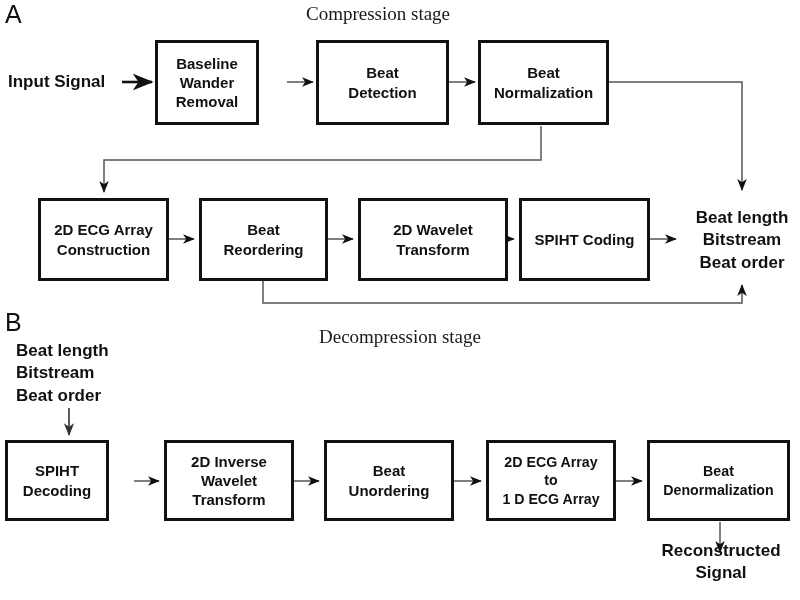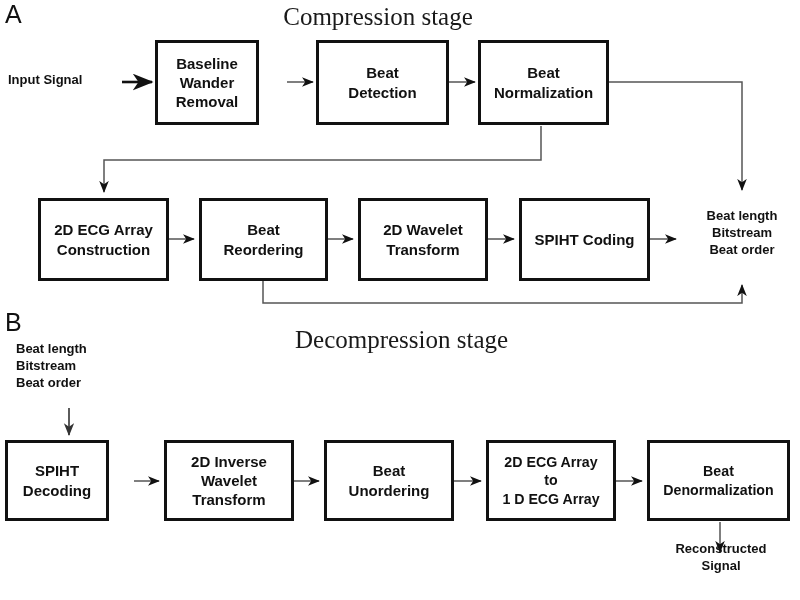--- a/index.html
+++ b/index.html
@@ -18,21 +18,21 @@
     font-family:"Liberation Sans", sans-serif;
     font-size:25px;
     font-weight:400;
     color:#111111;
     letter-spacing:0px;
     line-height:1;
   }
   .stage-title{
     position:absolute;
     font-family:"Liberation Serif", serif;
-    font-size:25px;
+    font-size:19px;
     font-weight:400;
     color:#1a1a1a;
     text-align:center;
     line-height:1;
     white-space:nowrap;
   }
   .node{
     position:absolute;
     box-sizing:border-box;
     border:3px solid #111111;
@@ -46,21 +46,21 @@
     font-size:15px;
     line-height:1.28;
     color:#111111;
     padding:2px 4px;
   }
   .node.small{font-size:14.2px;}
   .free-text{
     position:absolute;
     font-family:"Liberation Sans", sans-serif;
     font-weight:bold;
-    font-size:13px;
+    font-size:17px;
     line-height:1.32;
     color:#111111;
     white-space:pre;
   }
   .free-text.center{text-align:center;}
   svg.wires{
     position:absolute;left:0;top:0;width:800px;height:600px;
     pointer-events:none;
   }
   svg.wires .thick{stroke:#111111;stroke-width:2.6;fill:none;}
@@ -118,21 +118,21 @@
   <div class="free-text" style="left:8px;top:71px;">Input Signal</div>
 
   <div class="free-text center" style="left:688px;top:207px;width:108px;">Beat length<br>Bitstream<br>Beat order</div>
 
   <div class="node" style="left:155px;top:40px;width:104px;height:85px;">Baseline<br>Wander<br>Removal</div>
   <div class="node" style="left:316px;top:40px;width:133px;height:85px;">Beat<br>Detection</div>
   <div class="node" style="left:478px;top:40px;width:131px;height:85px;">Beat<br>Normalization</div>
 
   <div class="node" style="left:38px;top:198px;width:131px;height:83px;">2D ECG Array<br>Construction</div>
   <div class="node" style="left:199px;top:198px;width:129px;height:83px;">Beat<br>Reordering</div>
-  <div class="node" style="left:358px;top:198px;width:130px;height:83px;">2D Wavelet<br>Transform</div>
+  <div class="node" style="left:358px;top:198px;width:150px;height:83px;">2D Wavelet<br>Transform</div>
   <div class="node" style="left:519px;top:198px;width:131px;height:83px;">SPIHT Coding</div>
 
   <div class="free-text" style="left:16px;top:340px;">Beat length<br>Bitstream<br>Beat order</div>
 
   <div class="free-text center" style="left:648px;top:540px;width:146px;">Reconstructed<br>Signal</div>
 
   <div class="node" style="left:5px;top:440px;width:104px;height:81px;">SPIHT<br>Decoding</div>
   <div class="node" style="left:164px;top:440px;width:130px;height:81px;">2D Inverse<br>Wavelet<br>Transform</div>
   <div class="node" style="left:324px;top:440px;width:130px;height:81px;">Beat<br>Unordering</div>
   <div class="node small" style="left:486px;top:440px;width:130px;height:81px;">2D ECG Array<br>to<br>1 D ECG Array</div>

